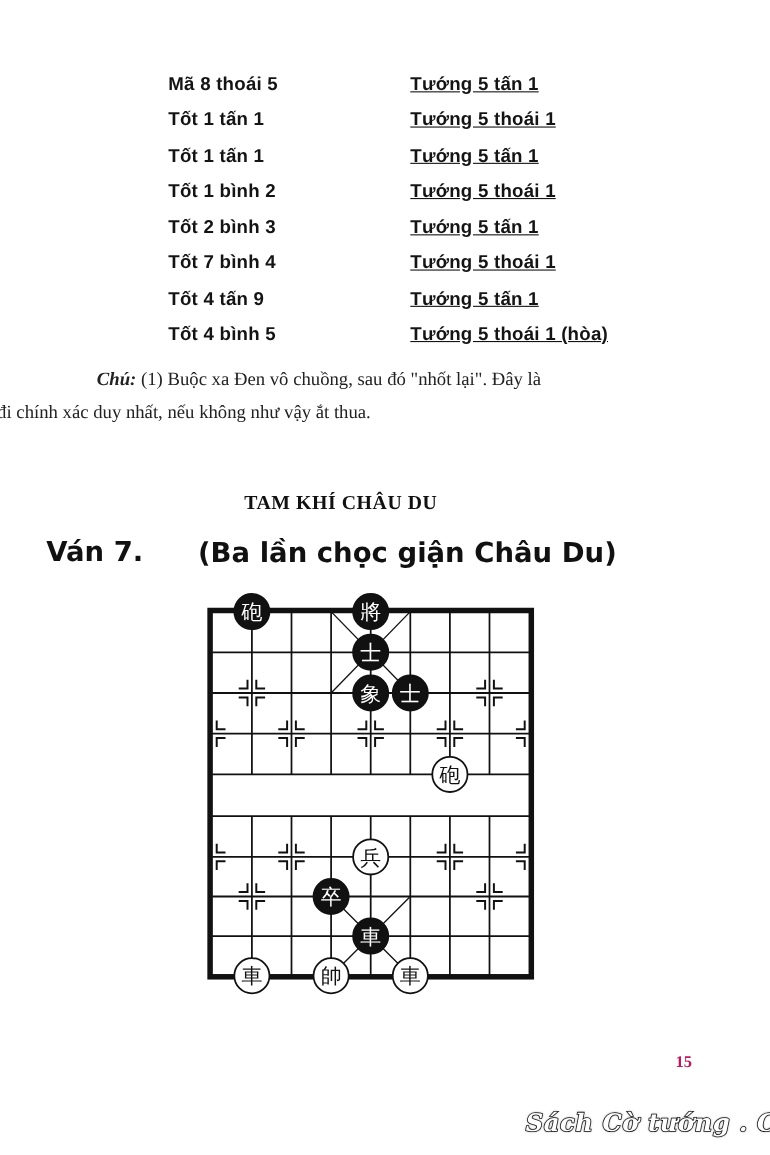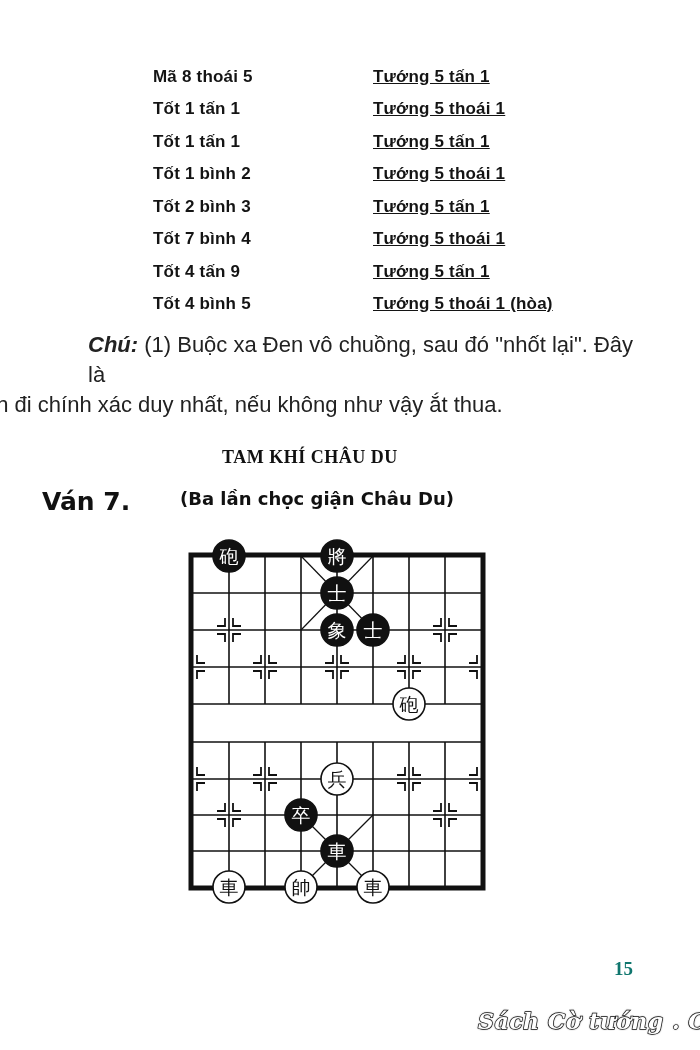--- a/index.html
+++ b/index.html
@@ -4,28 +4,28 @@
 <style>
   html, body { margin: 0; padding: 0; }
   body {
     width: 700px; height: 1050px; background: #ffffff; position: relative; overflow: hidden;
     color: #111;
   }
   .moves { position: absolute; left: 0; top: 0; width: 700px; }
   .move-row { position: absolute; font-family: "Liberation Sans", sans-serif; font-weight: bold; font-size: 17px; letter-spacing: 0.2px; color: #141414; white-space: nowrap; }
   .col-left { left: 153px; }
   .col-right { left: 373px; text-decoration: underline; }
-  .note { position: absolute; left: 88px; top: 330px; width: 560px; font-family: Liberation Sans, sans-serif; font-size: 22px; line-height: 30px; color: #222; }
+  .note { position: absolute; left: 88px; top: 330px; width: 560px; font-family: Liberation Serif, serif; font-size: 17px; line-height: 30px; color: #222; }
   .note .label { font-style: italic; font-weight: bold; }
   .note .line2 { margin-left: -66px; }
   .game-no { position: absolute; left: 42px; top: 447px; font-family: "DejaVu Sans", sans-serif; font-weight: bold; font-size: 25px; color: #111; margin-top: 40px; }
   .game-title { position: absolute; left: 222px; top: 447px; font-family: Liberation Serif, serif; font-weight: bold; font-size: 18px; color: #111; letter-spacing: 0.5px; }
-  .game-subtitle { position: absolute; left: 180px; top: 488px; font-family: "DejaVu Sans", sans-serif; font-weight: bold; font-size: 18px; color: #111; }
+  .game-subtitle { position: absolute; left: 180px; top: 488px; font-family: "DejaVu Sans", sans-serif; font-weight: bold; font-size: 25px; color: #111; }
   .board { position: absolute; left: 0; top: 0; width: 700px; height: 1050px; }
-  .page-number { position: absolute; left: 614px; top: 958px; font-family: "Liberation Serif", serif; font-weight: bold; font-size: 19px; color: #0f766e; }
+  .page-number { position: absolute; left: 614px; top: 958px; font-family: "Liberation Serif", serif; font-weight: bold; font-size: 15px; color: #be185d; }
   .footer-logo { position: absolute; left: 478px; top: 1008px; font-family: "DejaVu Serif", serif; font-weight: bold; font-style: italic; font-size: 22px; color: #fff;
     -webkit-text-stroke: 1.4px #111; paint-order: stroke fill; text-shadow: 0 0 2px #111; letter-spacing: 0.5px; white-space: nowrap; }
   .piece-text { font-family: "DejaVu Sans", sans-serif; font-size: 19px; }
 </style>
 </head>
 <body>
 
 <div class="moves">
   <div class="move-row col-left" style="top:67px">Mã 8 thoái 5</div>
   <div class="move-row col-right" style="top:67px">Tướng 5 tấn 1</div>

